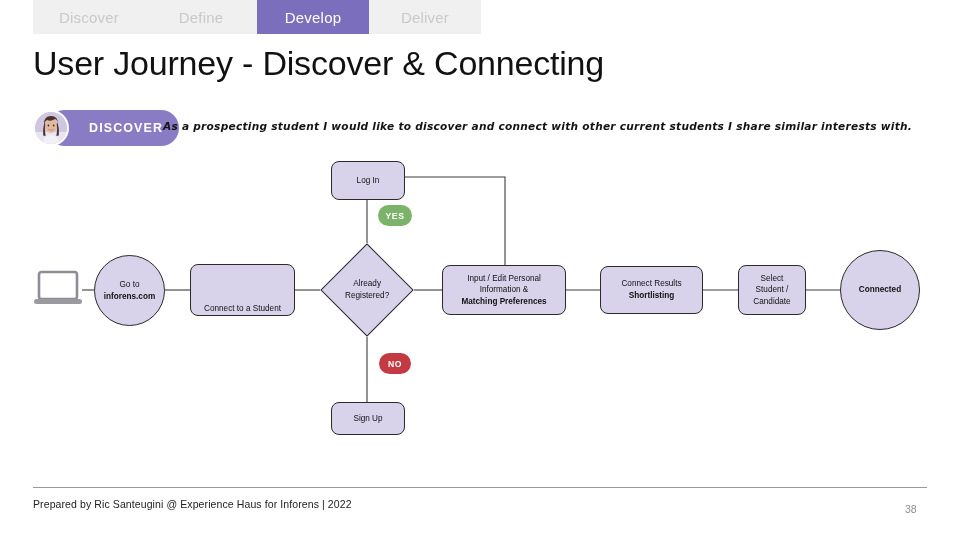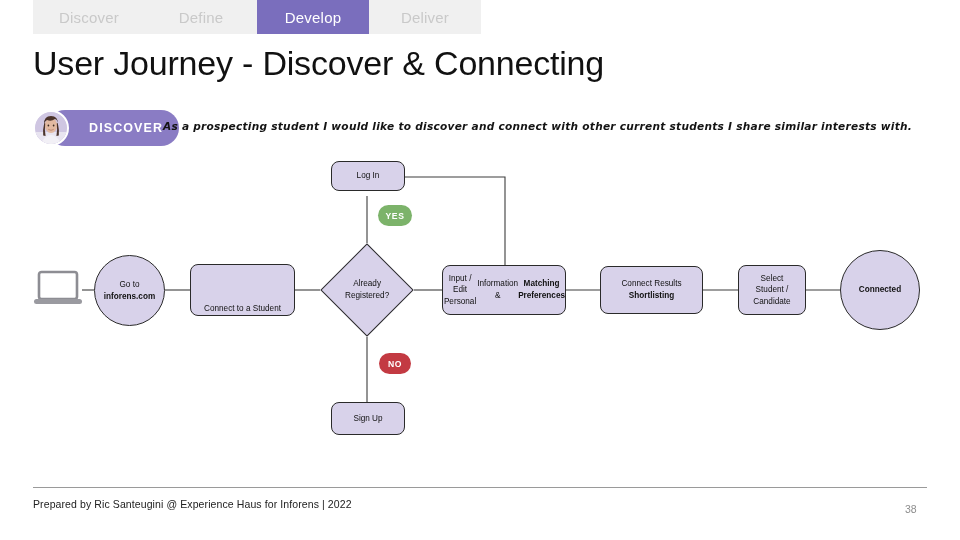--- a/index.html
+++ b/index.html
@@ -264,21 +264,21 @@
     </g>
   </svg>
 
   <div class="laptop">
     <svg width="50" height="38" viewBox="0 0 50 38">
       <rect x="6" y="2" width="38" height="27" rx="2.5" fill="#ffffff" stroke="#8d8d93" stroke-width="2.6"></rect>
       <rect x="1" y="29" width="48" height="5" rx="2.5" fill="#9a9aa0"></rect>
     </svg>
   </div>
 
-  <div class="node rounded" style="left:331px; top:161px; width:74px; height:30px;">
+  <div class="node rounded" style="left:331px; top:161px; width:74px; height:39px;">
     <span>Log In</span>
   </div>
 
   <div class="badge yes" style="left:350px; top:205px; width:34px; height:21px;">
     <span>YES</span>
   </div>
 
   <div class="node circle" style="left:94px; top:255px; width:71px; height:71px; flex-direction:column;">
     <span>Go to</span>
     <span class="b">inforens.com</span>
@@ -296,21 +296,21 @@
   </div>
 
   <div class="badge no" style="left:351px; top:353px; width:32px; height:21px;">
     <span>NO</span>
   </div>
 
   <div class="node rounded" style="left:331px; top:402px; width:74px; height:33px;">
     <span>Sign Up</span>
   </div>
 
-  <div class="node rounded" style="left:442px; top:265px; width:124px; height:50px; flex-direction:row;">
+  <div class="node rounded" style="left:442px; top:265px; width:124px; height:50px; flex-direction:column;">
     <span>Input / Edit Personal</span>
     <span>Information &amp;</span>
     <span class="b">Matching Preferences</span>
   </div>
 
   <div class="node rounded" style="left:600px; top:266px; width:103px; height:48px; flex-direction:column;">
     <span>Connect Results</span>
     <span class="b">Shortlisting</span>
   </div>
 

